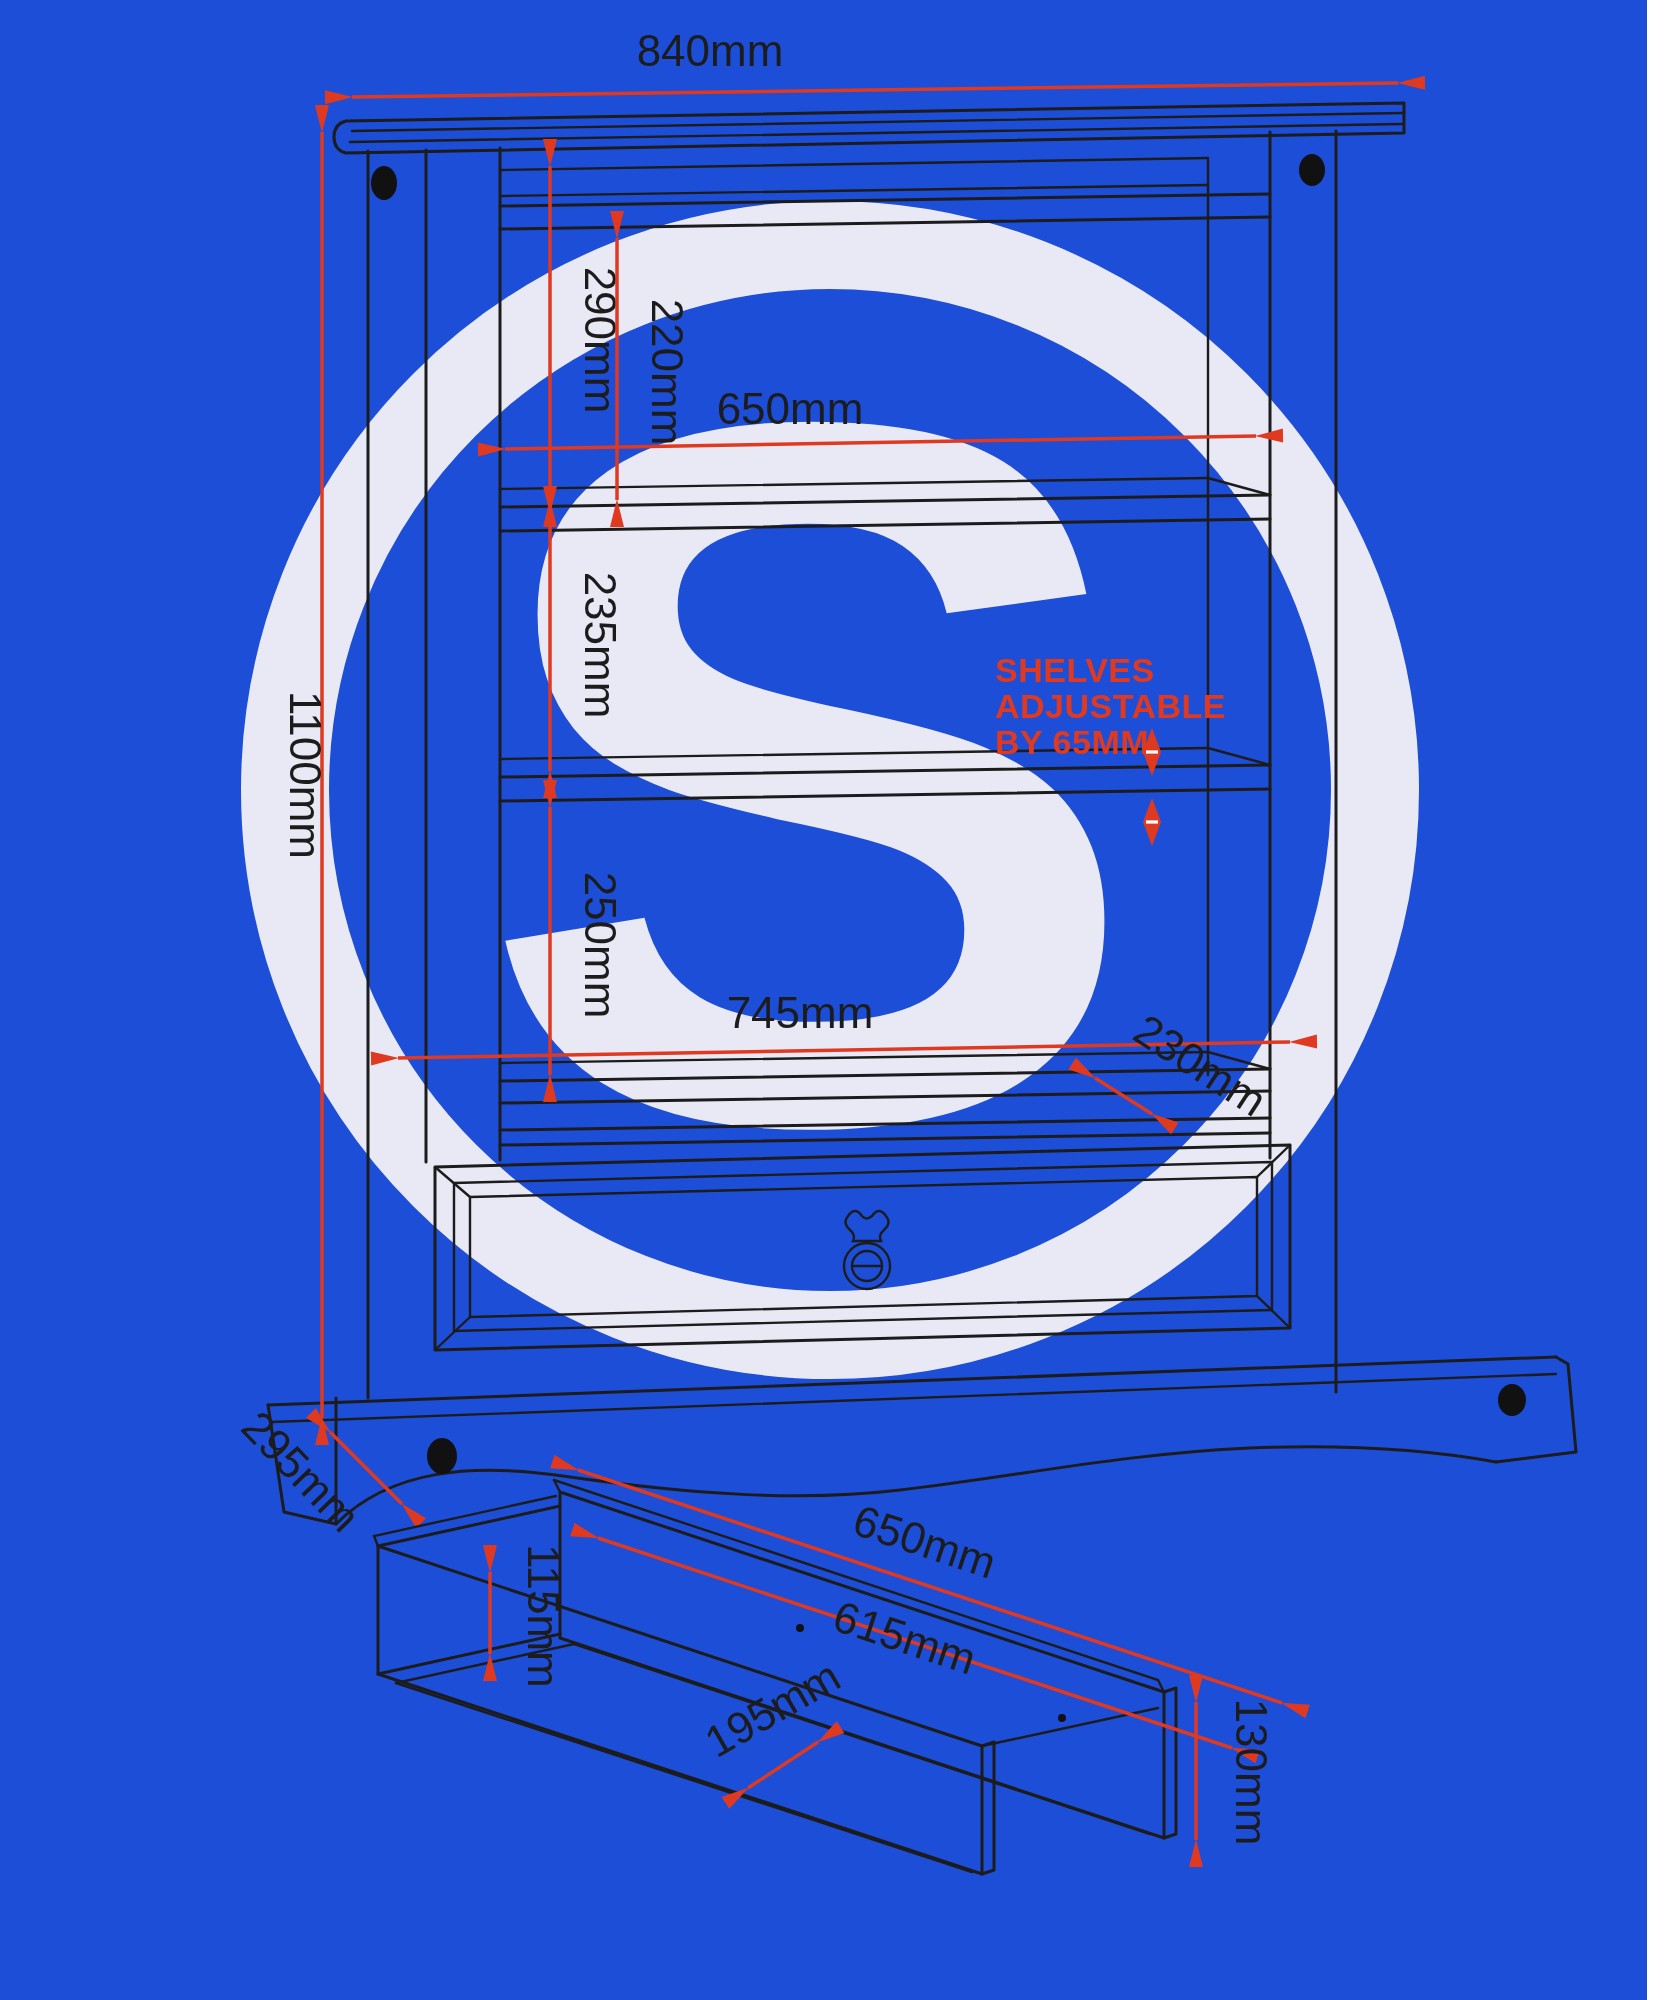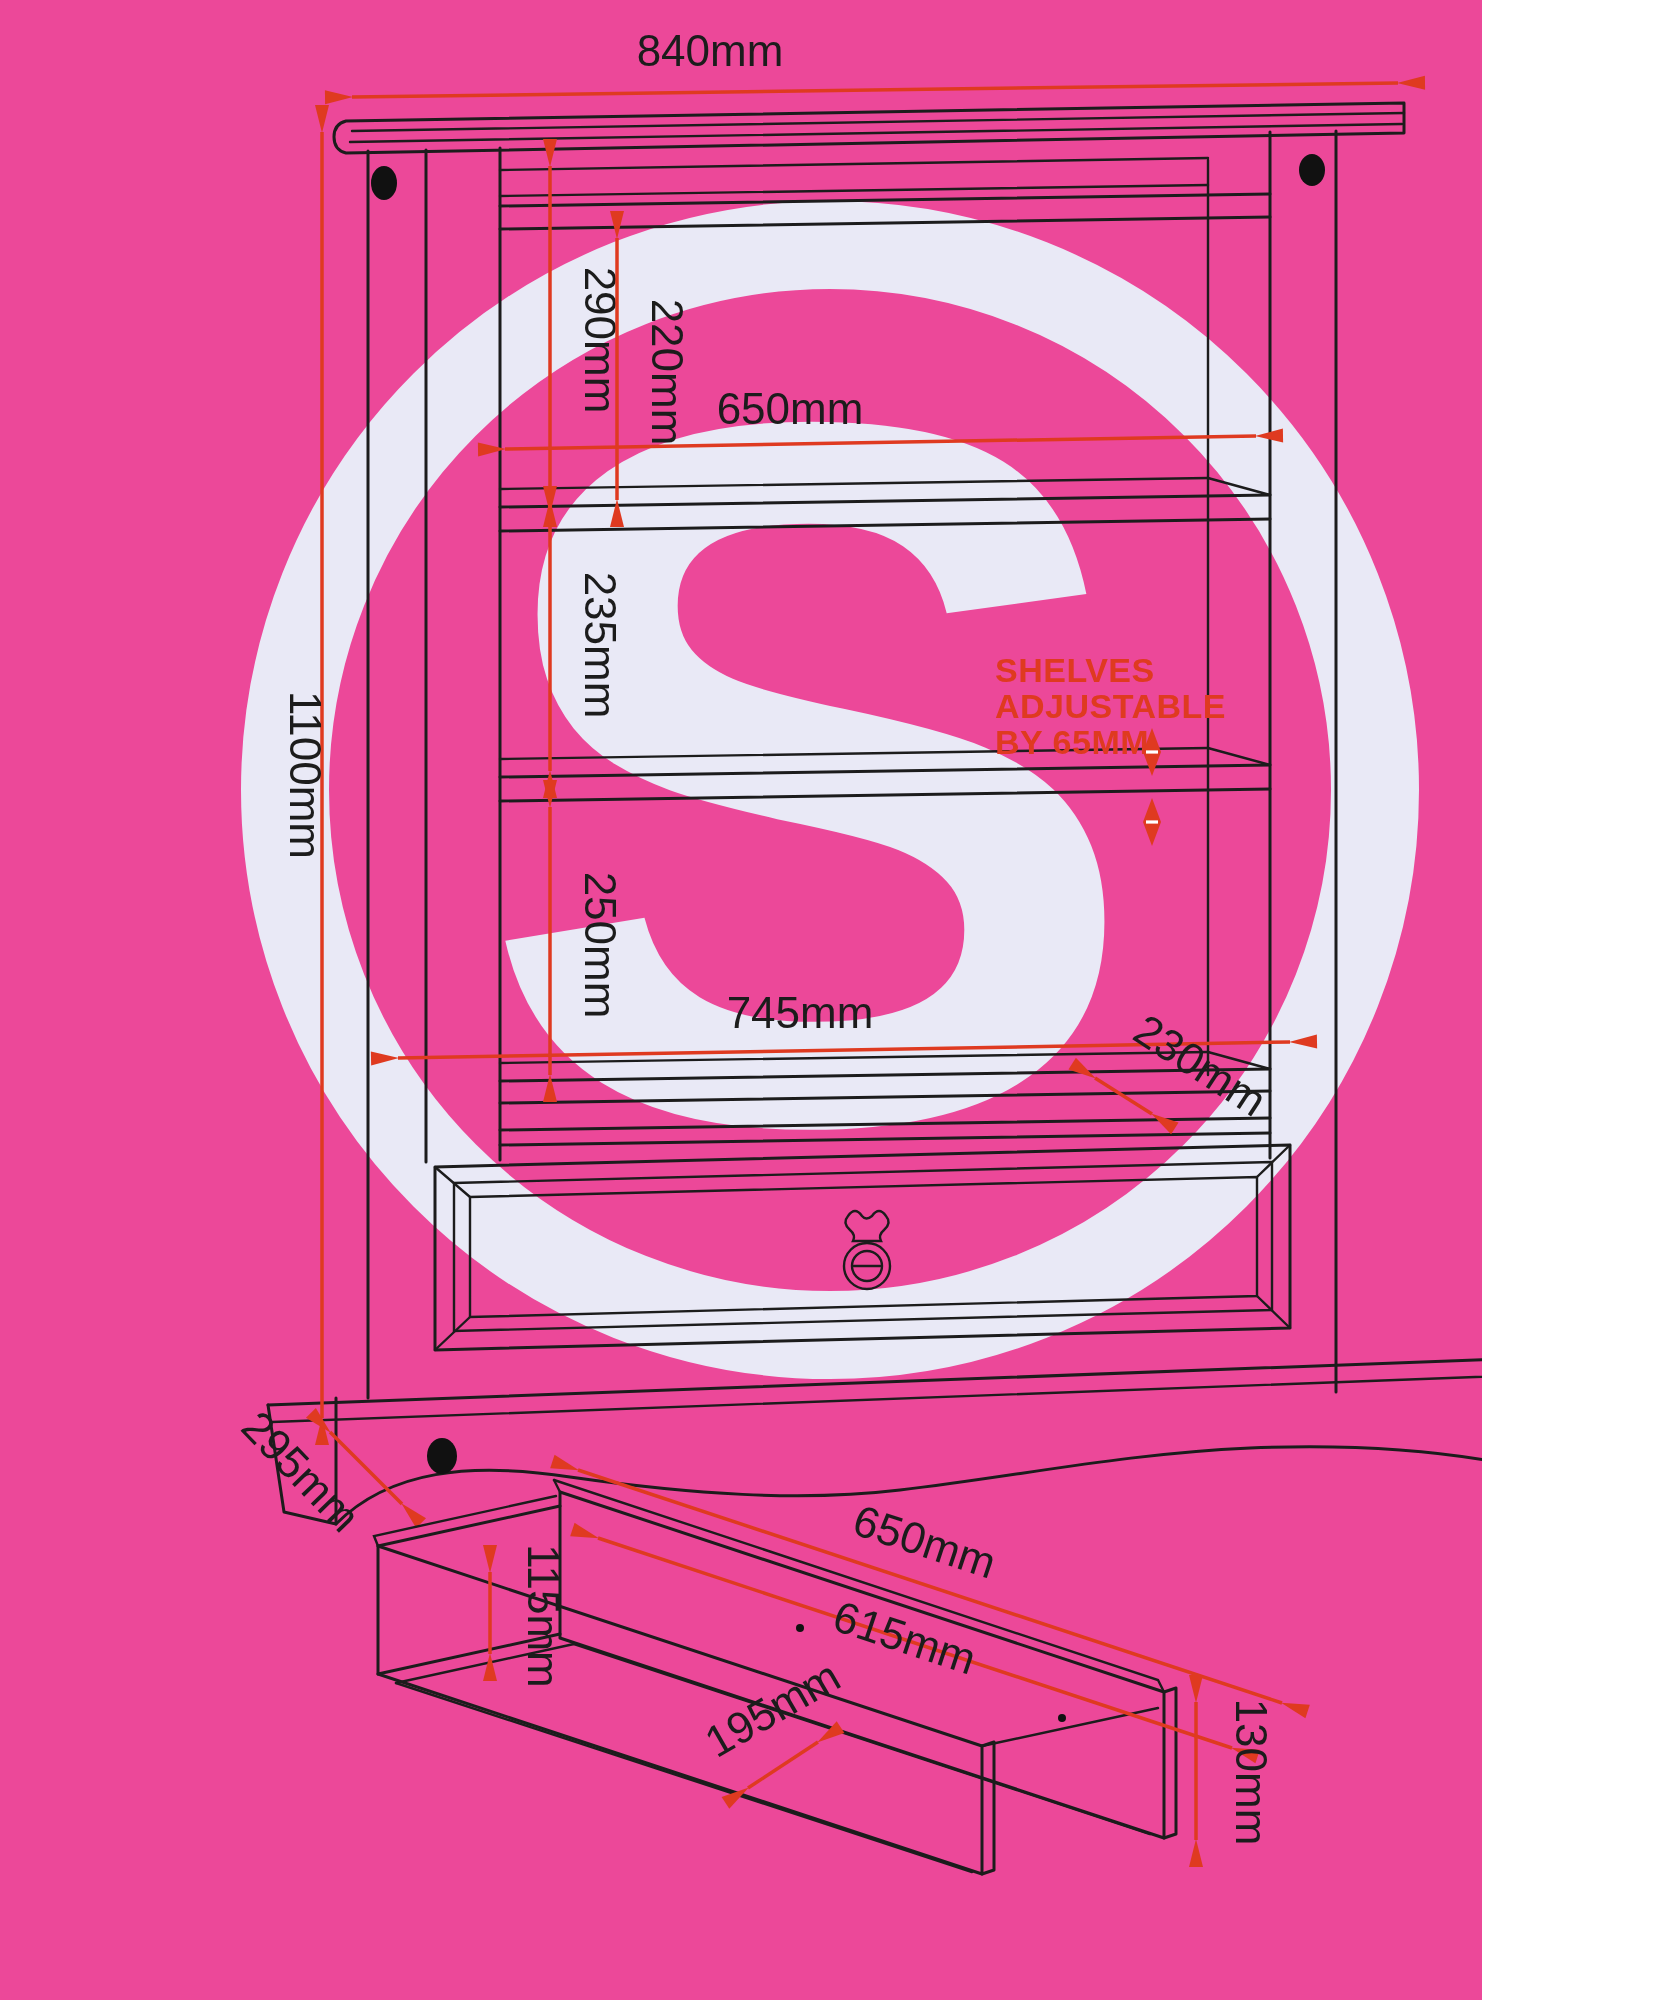--- a/index.html
+++ b/index.html
@@ -1,16 +1,16 @@
 <!DOCTYPE html>
 <html><head>
 <meta charset="utf-8">
 <style>
   html,body{margin:0;padding:0;background:#ffffff;}
-  .page{width:1482px;height:2000px;position:relative;background:#ec4899;overflow:hidden;
+  .page{width:1647px;height:2000px;position:relative;background:#1d4ed8;overflow:hidden;
         font-family:"Liberation Sans", sans-serif;}
   svg{display:block}
   text{font-family:"Liberation Sans", sans-serif;}
   .dim-label{font-size:44px;fill:#1c1c1c;}
   .note-label{font-size:34px;fill:#df3a20;font-weight:bold;letter-spacing:.5px;}
   .blk{stroke:#1c1c1c;stroke-width:3;fill:none;stroke-linecap:round;stroke-linejoin:round;}
   .blk-thin{stroke:#1c1c1c;stroke-width:2.4;fill:none;stroke-linecap:round;}
   .red{stroke:#df3a20;stroke-width:3.5;fill:none;}
   .peg{fill:#111111;stroke:none;}
   .wm{fill:#e9e9f6;}

